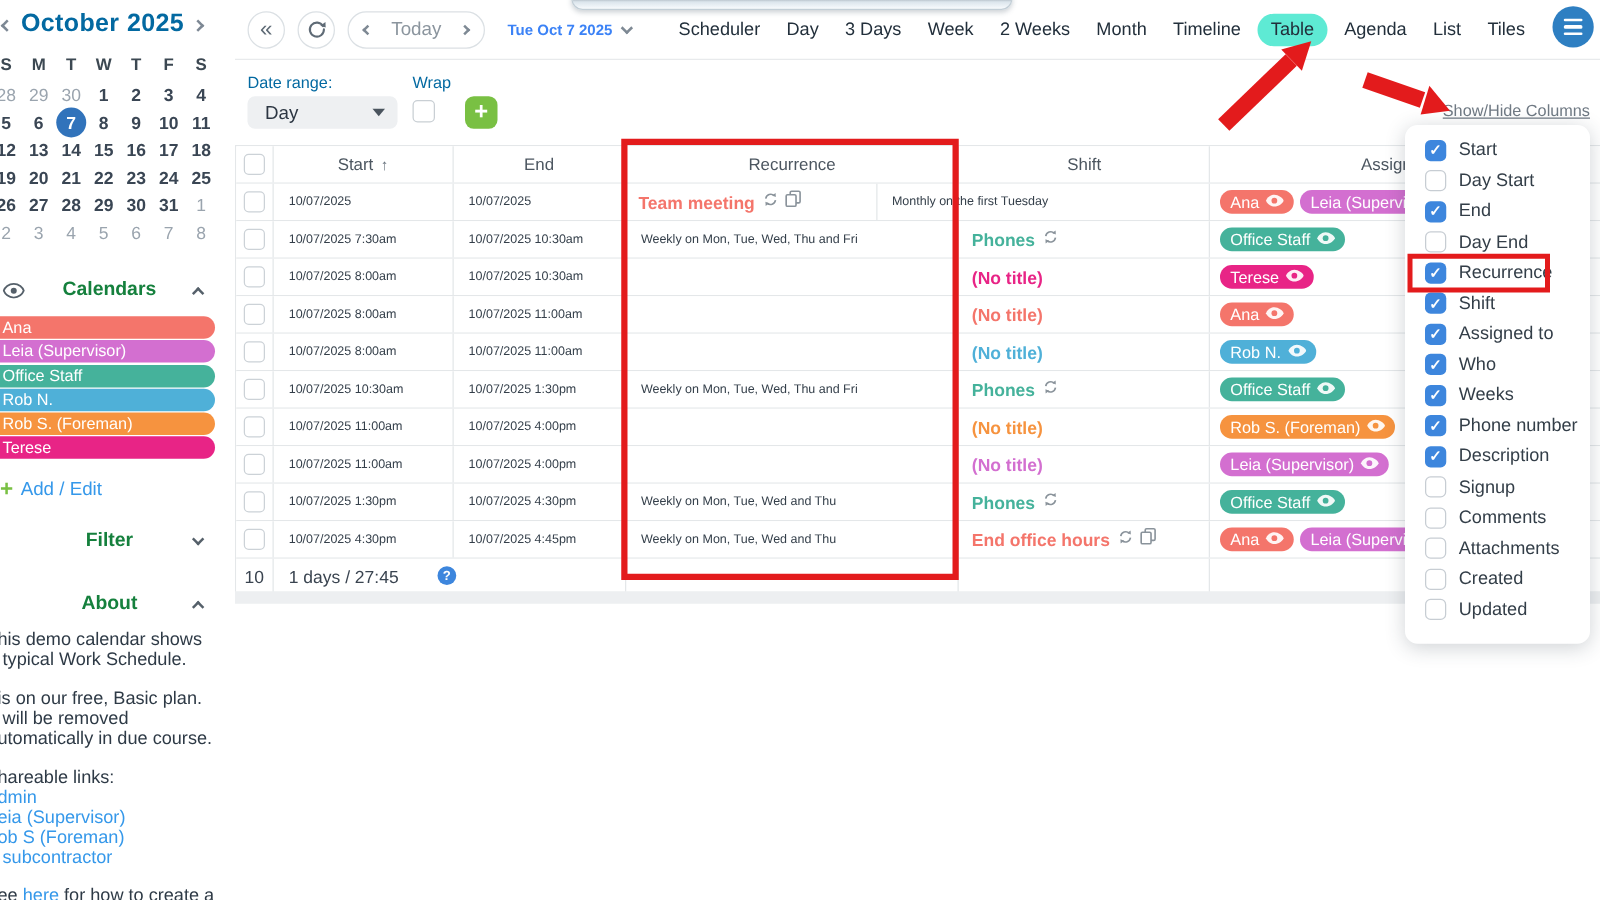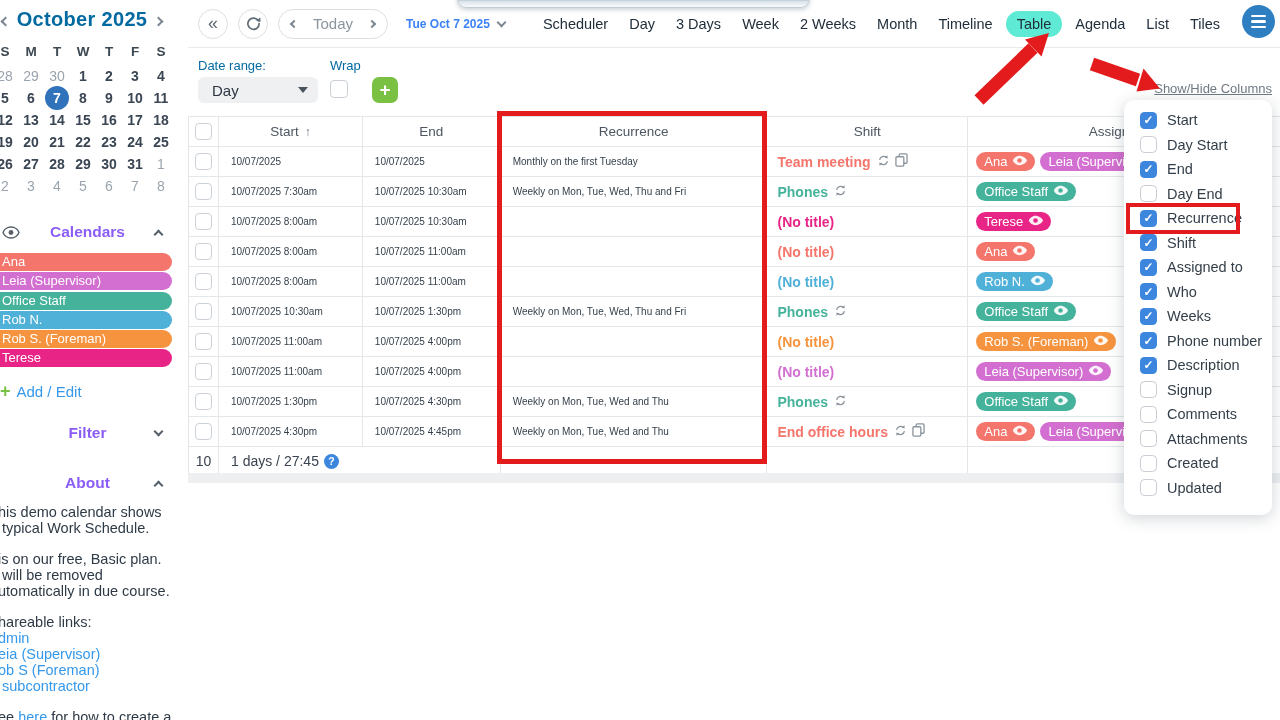--- a/index.html
+++ b/index.html
@@ -25,21 +25,21 @@
   .chev.up { transform:rotate(-135deg); margin-top:4px;} .chev.down { transform:rotate(45deg); margin-bottom:3px;}
   .minical-grid { margin:10px 0 0 4px; }
   .mc-row { display:flex; }
   .mc-cell { width:26px; height:22px; line-height:22px; text-align:center; font-size:14px; font-weight:bold; color:#3a4654; }
   .mc-dow { color:#3c4852; font-weight:bold; font-size:13.5px; height:24px; }
   .mc-cell.muted { color:#9aa4ae; font-weight:normal; }
   .mc-cell.selected { position:relative; color:#fff; }
   .mc-cell.selected::before { content:""; position:absolute; left:1px; top:-1px; width:24px; height:24px;
       border-radius:50%; background:#3173bb; z-index:-1; }
   .section-header { display:flex; align-items:center; justify-content:space-between; padding:0 28px 0 14px; margin-top:26px; }
-  .section-title { font-size:15.5px; font-weight:bold; color:#8b5cf6; flex:1; text-align:center; }
+  .section-title { font-size:15.5px; font-weight:bold; color:#15803d; flex:1; text-align:center; }
   .cal-pills { margin-top:12px; }
   .cal-pill { width:184px; height:18px; border-radius:9px; margin-bottom:1.3px; color:#fff;
       font-size:13px; line-height:18px; padding-left:14px; white-space:nowrap; overflow:hidden; }
   .addedit { display:flex; align-items:center; margin:14px 0 0 12px; font-size:15px; }
   .plus-glyph { color:#79c043; font-weight:bold; font-size:18px; margin-right:6px; }
   .link { color:#3598ea; text-decoration:none; cursor:pointer; }
   .about-body { margin:12px 0 0 10px; font-size:14.5px; line-height:16px; color:#2e3a46; white-space:pre-wrap; }
   .about-line { min-height:16px; }
   .about-gap { height:15px; }
 
@@ -85,21 +85,21 @@
   .thead .tcell { justify-content:center; padding-left:0; font-size:13.5px; color:#4c5660; }
   .tbody-cell-text { font-size:10px; color:#343f4a; }
   .row-cb { width:17px; height:17px; border:1.5px solid #ccd2d7; border-radius:4px; background:#fff; cursor:pointer; }
   .sort-arrow { font-size:12px; color:#6b7680; margin-left:6px; }
   .shift-title { font-weight:bold; font-size:14px; margin-right:6px; }
   .shift-icons { display:flex; align-items:center; gap:5px; color:#8a939b; }
   .badge { height:19px; border-radius:9.5px; color:#fff; font-size:13px; display:inline-flex; align-items:center;
       padding:0 8px; margin-right:5px; white-space:nowrap; cursor:pointer; }
   .badge svg { margin-left:5px; }
   .foot-num { font-size:14px; color:#3a4450; }
-  .foot-sum { font-size:14px; color:#3a4450; display:flex; align-items:flex-end; }
+  .foot-sum { font-size:14px; color:#3a4450; display:flex; align-items:center;gap:26px; }
   .help-icon { width:15px; height:15px; border-radius:50%; background:#3d86dd; color:#fff; font-size:10.5px; font-weight:bold;
       display:inline-flex; align-items:center; justify-content:center; margin-left:5px; cursor:pointer; }
   .below-strip { position:absolute; left:188px; top:473px; right:0; height:10px; background:#edeff1; }
 
   
   .col-menu { position:absolute; left:1124px; top:100px; width:148px; border-radius:10px; background:#fff;
       box-shadow:0 3px 16px rgba(40,55,70,.22); padding:8px 0 15px 0; z-index:50; }
   .menu-item { height:24.5px; display:flex; align-items:center; padding-left:16px; cursor:pointer; }
   .cbx { width:17px; height:17px; border-radius:4.5px; flex:none; display:flex; align-items:center; justify-content:center; }
   .cbx.off { border:1.5px solid #c7cdd3; background:#fff; }
@@ -302,37 +302,37 @@
         <div class="trow">
           <div class="tcell c-sel">
             <span class="row-cb"></span>
           </div>
           <div class="tcell c-start">
             <span class="tbody-cell-text">10/07/2025</span>
           </div>
           <div class="tcell c-end">
             <span class="tbody-cell-text">10/07/2025</span>
           </div>
-          <div class="tcell c-rec">
-            <span class="tbody-cell-text">Monthly on the first Tuesday</span>
-          </div>
           <div class="tcell c-shift">
             <span class="shift-title" style="color: rgb(244, 117, 107);">Team meeting</span>
             <span class="shift-icons">
               <span><svg width="13" height="13" viewBox="0 0 16 16">
                   <path d="M3.2 7.2a5 5 0 0 1 8.3-2.9" fill="none" stroke="#8a939b" stroke-width="1.6"></path>
                   <polygon points="12.9,1.6 13.1,5.6 9.4,4.3" fill="#8a939b"></polygon>
                   <path d="M12.8 8.8a5 5 0 0 1-8.3 2.9" fill="none" stroke="#8a939b" stroke-width="1.6"></path>
                   <polygon points="3.1,14.4 2.9,10.4 6.6,11.7" fill="#8a939b"></polygon>
                 </svg></span>
               <span><svg width="13" height="14" viewBox="0 0 14 15">
                   <rect x="4.5" y="1" width="8.5" height="10" rx="1.2" fill="none" stroke="#8a939b" stroke-width="1.4"></rect>
                   <rect x="1" y="4" width="8.5" height="10" rx="1.2" fill="#fff" stroke="#8a939b" stroke-width="1.4"></rect>
                 </svg></span>
             </span>
+          </div>
+          <div class="tcell c-rec">
+            <span class="tbody-cell-text">Monthly on the first Tuesday</span>
           </div>
           <div class="tcell c-asgn">
             <span class="badge" style="background: rgb(244, 117, 107);">
               <span>Ana</span>
               <span><svg width="15" height="11" viewBox="0 0 15 11">
                   <path d="M7.5.8C4.2.8 1.7 3.3.8 5.5c.9 2.2 3.4 4.7 6.7 4.7s6.6-2.5 7.5-4.7C14.1 3.3 10.8.8 7.5.8z" fill="rgba(255,255,255,.92)"></path>
                   <circle cx="7.5" cy="5.5" r="2.3" fill="#f4756b"></circle>
                 </svg></span>
             </span>
             <span class="badge" style="background: rgb(211, 111, 208);">

